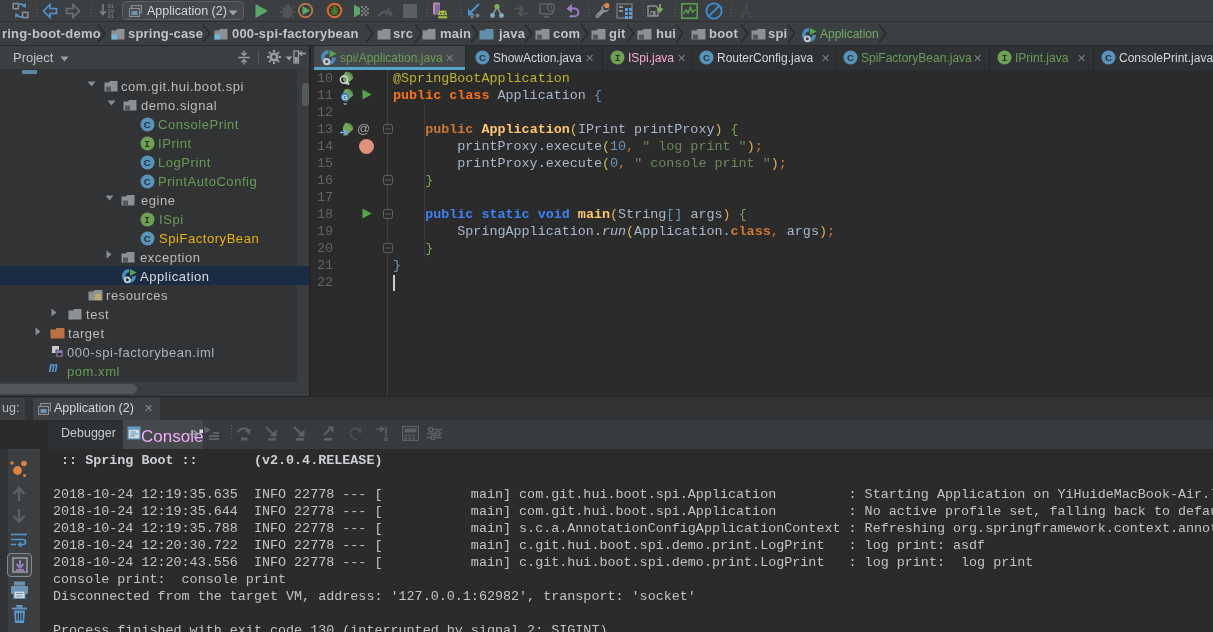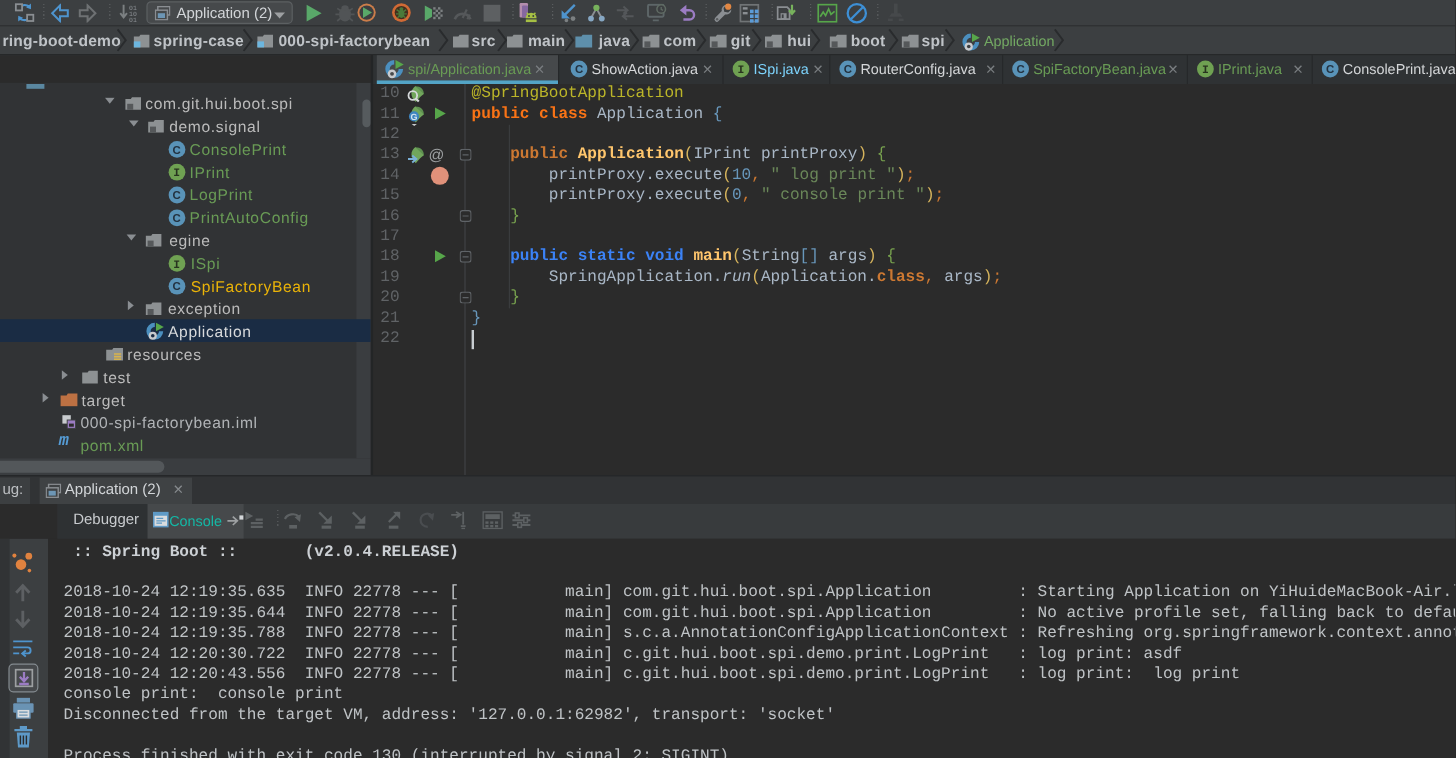--- a/index.html
+++ b/index.html
@@ -283,20 +283,45 @@
       <path d="M9 1 L15.5 4.5 L9 8 Z" fill="#57a64a"></path>
       <circle cx="6.3" cy="11.8" r="3.4" fill="#c8cbce"></circle>
       <circle cx="6.3" cy="11.8" r="1.5" fill="#3c3f41"></circle>
     </svg>
     <div class="abs" style="left:820px;top:5px;color:#73a963;font-weight:normal;font-size:12px;letter-spacing:0;">Application</div>
     <svg class="abs" style="left:878px;top:2px" width="9" height="19" viewBox="0 0 9 19">
         <path d="M1 0.5 L7.8 9.5 L1 18.5" fill="none" stroke="#292b2d" stroke-width="1.6"></path>
       </svg>
   </div>
 
+  <div class="abs" id="projheader" style="left:0;top:46px;width:309px;height:23px;background:#3c3f41;">
+    <div class="abs" style="left:13px;top:4px;font-size:13px;color:#c0c3c6;">Project</div>
+    <svg class="abs" style="left:60px;top:10px" width="9" height="6" viewBox="0 0 9 6">
+        <path d="M0.5 0.5 L8.5 0.5 L4.5 5.5 Z" fill="#9da0a2"></path>
+      </svg>
+    <svg class="abs" style="left:237px;top:4px" width="14" height="15" viewBox="0 0 14 15">
+      <path d="M7 0.5 L7 5 M4.5 2.8 L7 5.4 L9.5 2.8 M7 14.5 L7 10 M4.5 12.2 L7 9.6 L9.5 12.2 M1 7.5 L13 7.5" fill="none" stroke="#9da0a2" stroke-width="1.3"></path>
+    </svg>
+    <div class="abs" style="left:258px;top:4px;width:1px;height:14px;background:#55585a;"></div>
+    <svg class="abs" style="left:266px;top:3px" width="16" height="16" viewBox="0 0 16 16">
+      <circle cx="8" cy="8" r="4.6" fill="#9da0a2"></circle>
+      <g stroke="#9da0a2" stroke-width="2.1">
+        <path d="M8 1 L8 3 M8 13 L8 15 M1 8 L3 8 M13 8 L15 8 M3.05 3.05 L4.5 4.5 M11.5 11.5 L12.95 12.95 M12.95 3.05 L11.5 4.5 M4.5 11.5 L3.05 12.95"></path>
+      </g>
+      <circle cx="8" cy="8" r="1.9" fill="#3c3f41"></circle>
+    </svg>
+    <svg class="abs" style="left:285px;top:10px" width="8" height="5" viewBox="0 0 8 5">
+        <path d="M0.5 0.5 L7.5 0.5 L4 4.5 Z" fill="#9da0a2"></path>
+      </svg>
+    <svg class="abs" style="left:293px;top:4px" width="14" height="14" viewBox="0 0 14 14">
+      <rect x="1" y="1" width="4.5" height="12" fill="none" stroke="#9da0a2" stroke-width="1.3"></rect>
+      <rect x="1.8" y="7" width="2.9" height="5.2" fill="#9da0a2"></rect>
+      <path d="M13 3.5 L7 3.5 M9 1.2 L6.6 3.5 L9 5.8" fill="none" stroke="#9da0a2" stroke-width="1.3"></path>
+    </svg>
+  </div>
   <div class="abs" id="projtree" style="left:0;top:69px;width:309px;height:327px;background:#313335;font-size:13px;letter-spacing:0.55px;line-height:19px;color:#bbbbbb;overflow:hidden;">
 
     <div class="abs" style="left:22px;top:1px;width:15px;height:4px;background:#5a87a0;"></div>
 
     <div class="abs" style="left:297px;top:0;width:12px;height:313px;background:#3a3d40;"></div>
     <div class="abs" style="left:302px;top:14px;width:7px;height:23px;background:#565b5e;border-radius:3.5px;"></div>
 
     <div class="abs" style="left:0;top:197px;width:309px;height:19px;background:#1a2c44;"></div>
 
     <div class="abs" style="left:87px;top:12px;">
@@ -450,21 +475,21 @@
         <text x="7.5" y="11" text-anchor="middle" font-size="9.5" font-weight="bold" fill="#233240" font-family="Liberation Sans">C</text>
       </svg>
     <div class="abs" style="left:182px;top:5px;color:#d4d6d8;">ShowAction.java</div>
     <div class="abs" style="left:274px;top:6px;color:#7a7e81;font-size:11px;">✕</div>
     <div class="abs" style="left:291px;top:0;width:1px;height:24px;background:#26282a;"></div>
 
     <svg class="abs" style="left:299px;top:4px" width="15" height="15" viewBox="0 0 15 15">
         <circle cx="7.5" cy="7.5" r="7" fill="#6fa152"></circle>
         <text x="7.5" y="11" text-anchor="middle" font-size="9.5" font-weight="bold" fill="#28331f" font-family="Liberation Mono">I</text>
       </svg>
-    <div class="abs" style="left:317px;top:5px;color:#7dd3fc;">ISpi.java</div>
+    <div class="abs" style="left:317px;top:5px;color:#f9a8d4;">ISpi.java</div>
     <div class="abs" style="left:366px;top:6px;color:#7a7e81;font-size:11px;">✕</div>
     <div class="abs" style="left:380px;top:0;width:1px;height:24px;background:#26282a;"></div>
 
     <svg class="abs" style="left:388px;top:4px" width="15" height="15" viewBox="0 0 15 15">
         <circle cx="7.5" cy="7.5" r="7" fill="#5993b8"></circle>
         <text x="7.5" y="11" text-anchor="middle" font-size="9.5" font-weight="bold" fill="#233240" font-family="Liberation Sans">C</text>
       </svg>
     <div class="abs" style="left:406px;top:5px;color:#d4d6d8;">RouterConfig.java</div>
     <div class="abs" style="left:510px;top:6px;color:#7a7e81;font-size:11px;">✕</div>
     <div class="abs" style="left:524px;top:0;width:1px;height:24px;background:#26282a;"></div>
@@ -586,21 +611,21 @@
   </div>
   <div class="abs" id="dbgrow2" style="left:0;top:420px;width:1213px;height:29px;background:#383b3d;margin-left:48px;">
     <div class="abs" style="left:0;top:0;width:75px;height:29px;background:#2e3133;"></div>
     <div class="abs" style="left:13px;top:6px;font-size:12.5px;color:#c8cbce;">Debugger</div>
     <div class="abs" style="left:75px;top:0;width:80px;height:29px;background:#46494b;"></div>
     <svg class="abs" style="left:79px;top:6px" width="14" height="14" viewBox="0 0 14 14">
       <rect x="0.5" y="0.5" width="13" height="13" fill="#5f9ac6"></rect>
       <rect x="1.8" y="3.8" width="10.4" height="8.4" fill="#d9dcdf"></rect>
       <path d="M3.3 6 L9 6 M3.3 8 L11 8 M3.3 10 L8 10" stroke="#5f9ac6" stroke-width="1"></path>
     </svg>
-    <div class="abs" style="left:93px;top:7px;font-size:12px;color:#14b8a6;">Console</div>
+    <div class="abs" style="left:93px;top:7px;font-size:17px;color:#f0abfc;">Console</div>
     <svg class="abs" style="left:141px;top:9px" width="14" height="10" viewBox="0 0 14 10">
       <path d="M0.5 5 L8 5 M5 1.5 L8.8 5 L5 8.5" fill="none" stroke="#9da0a2" stroke-width="1.4"></path>
       <rect x="10.5" y="0.5" width="3.5" height="3.5" fill="#d4d7da"></rect>
     </svg>
 
     <svg class="abs" style="left:156px;top:6px" width="16" height="14" viewBox="0 0 16 14">
       <path d="M0.5 0.5 L7 4 L0.5 7.5 Z" fill="#5d6163"></path>
       <path d="M5 10 L15 10 M5 13 L15 13 M9 7 L15 7" stroke="#5d6163" stroke-width="1.8"></path>
     </svg>
     <div class="sep" style="left:183px;top:5px;"></div>

